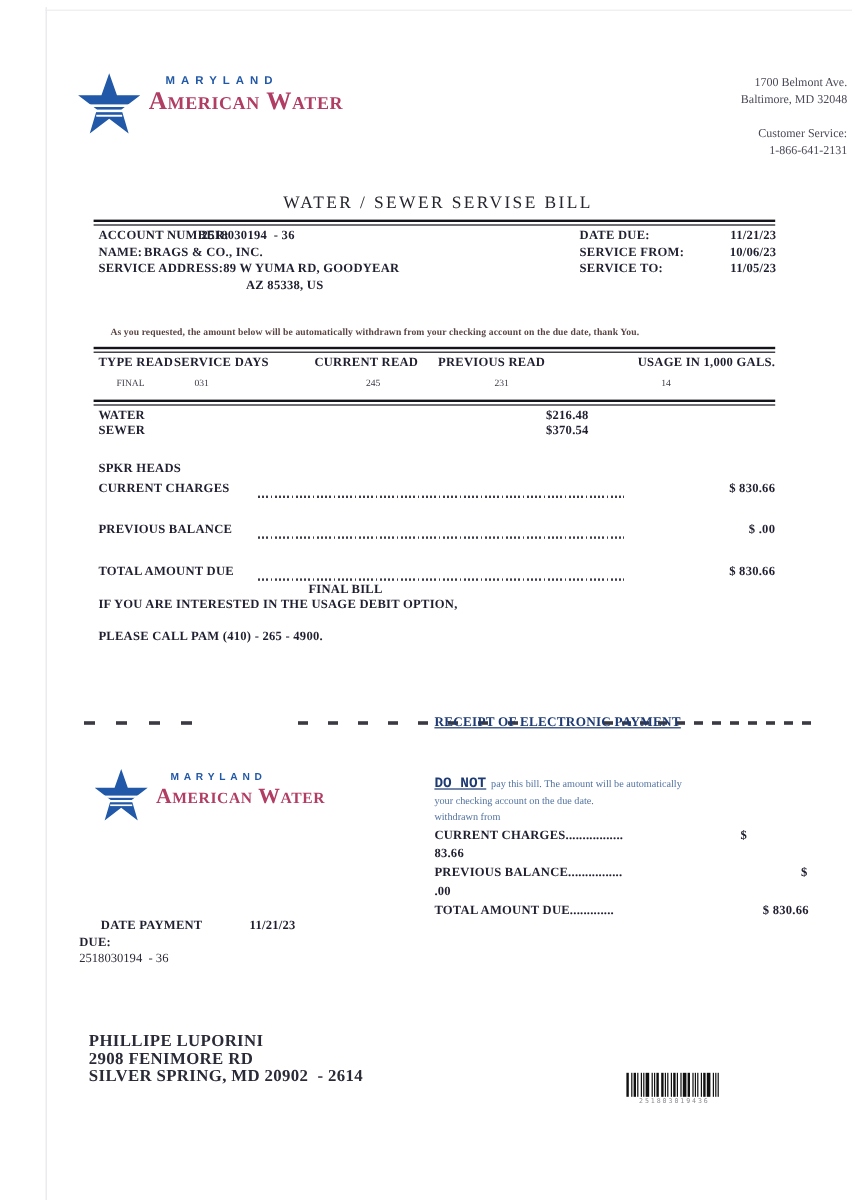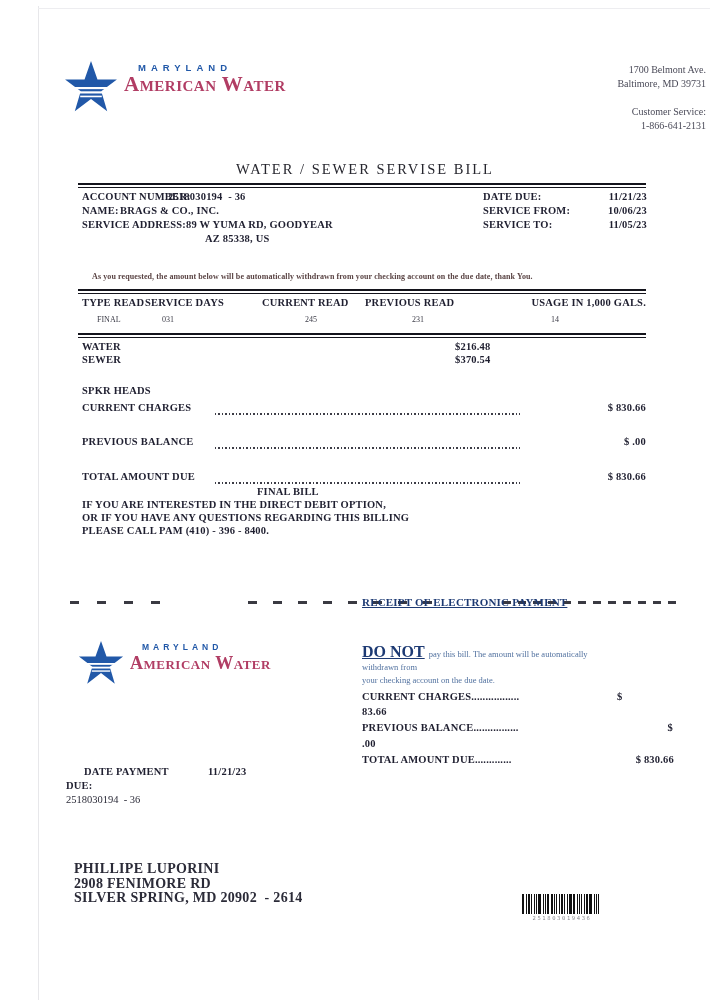--- a/index.html
+++ b/index.html
@@ -39,21 +39,21 @@
   .leader{height:2px;background-image:repeating-linear-gradient(90deg,#3c3c46 0 1.5px,transparent 1.5px 3.5px);}
 
   .dash-seg{height:0;border-top:2.5px dashed #3a3a42;}
   .dash1{border-top:none;background-image:repeating-linear-gradient(90deg,#3a3a42 0 9px,transparent 9px 27px);height:3px;}
   .dash2{border-top:none;background-image:repeating-linear-gradient(90deg,#3a3a42 0 9px,transparent 9px 25px);height:3px;}
   .dash3{border-top:none;background-image:repeating-linear-gradient(90deg,#3a3a42 0 8px,transparent 8px 15px);height:3px;}
 
   .receipt-head{font-weight:bold;font-size:11px;letter-spacing:.2px;color:#1d3a73;
     text-decoration:underline;}
   .receipt-note{font-size:8.5px;color:#51719f;line-height:12.5px;}
-  .do-not{font-weight:bold;font-size:16px;color:#1d3a73;text-decoration:underline;margin-right:4px;}
+  .do-not{font-weight:bold;font-size:12px;color:#1d3a73;text-decoration:underline;margin-right:4px;font-family:Liberation Mono, monospace;}
   .bill-title2{font-weight:bold;font-size:12.5px;letter-spacing:.6px;color:#17171f;}
 
   .mailing{font-size:14px;font-weight:bold;letter-spacing:.3px;line-height:14.5px;color:#2b2b38;}
 
   .barcode-wrap{text-align:center;}
   .bars{display:flex;align-items:stretch;height:20px;}
   .bars div{background:#111;flex:none;}
   .bar-digits{font-family:"DejaVu Sans Mono",monospace;font-size:5.5px;letter-spacing:1.6px;
     color:#8a8a90;margin-top:1px;white-space:nowrap;}
 </style>
@@ -72,21 +72,21 @@
       <rect x="30" y="66" width="40" height="3" fill="#ffffff"></rect>
     </svg>
     <div class="logo-text">
       <div class="logo-state">MARYLAND</div>
       <div class="logo-brand">American Water</div>
     </div>
   </div>
 
   <div class="abs addr" style="left:520px;top:63px;width:186px;">
     <div>1700 Belmont Ave.</div>
-    <div>Baltimore, MD 39731</div>
+    <div>Baltimore, MD 32048</div>
     <div class="gap"></div>
     <div>Customer Service:</div>
     <div>1-866-641-2131</div>
   </div>
 
   <div class="abs doc-title" style="left:80px;top:161px;width:570px;">WATER / SEWER SERVISE BILL</div>
 
   <div class="abs rule" style="left:78px;top:183px;width:568px;"></div>
 
   <span class="abs lbl" style="left:82px;top:191px;">ACCOUNT NUMBER:</span>
@@ -133,23 +133,22 @@
 
   <span class="abs lbl" style="left:82px;top:436px;">PREVIOUS BALANCE</span>
   <div class="abs leader" style="left:215px;top:447px;width:305px;"></div>
   <span class="abs val right pre" style="left:560px;top:436px;width:86px;">$ .00</span>
 
   <span class="abs lbl" style="left:82px;top:471px;">TOTAL AMOUNT DUE</span>
   <div class="abs leader" style="left:215px;top:482px;width:305px;"></div>
   <span class="abs val right pre" style="left:560px;top:471px;width:86px;">$ 830.66</span>
 
   <span class="abs lbl" style="left:241px;top:486px;margin-left:16px;">FINAL BILL</span>
-  <span class="abs lbl" style="left:82px;top:499px;">IF YOU ARE INTERESTED IN THE DIRECT DEBIT OPTION,</span>
-  <span class="abs lbl" style="left:82px;top:512px;">OR IF YOU HAVE ANY QUESTIONS REGARDING THIS BILLING</span>
-  <span class="abs lbl" style="left:82px;top:525px;">PLEASE CALL PAM (410) - 396 - 8400.</span>
+  <span class="abs lbl" style="left:82px;top:499px;">IF YOU ARE INTERESTED IN THE USAGE DEBIT OPTION,</span>
+  <span class="abs lbl" style="left:82px;top:525px;">PLEASE CALL PAM (410) - 265 - 4900.</span>
 
   <div class="abs dash-seg dash1" style="left:70px;top:601px;width:100px;"></div>
   <div class="abs dash-seg dash2" style="left:248px;top:601px;width:196px;"></div>
   <div class="abs dash-seg dash3" style="left:503px;top:601px;width:178px;"></div>
 
   <div class="abs logo logo2" style="left:78px;top:638px;">
     <svg class="star" viewBox="0 0 100 100">
       <polygon points="50,2 62,36 98,36 69,58 80,95 50,72 20,95 31,58 2,36 38,36" fill="#2158a8"></polygon>
       <rect x="12" y="50" width="76" height="4" fill="#ffffff"></rect>
       <rect x="20" y="58" width="60" height="4" fill="#ffffff"></rect>
@@ -163,22 +162,22 @@
 
 
   <span class="abs lbl" style="left:84px;top:766px;">DATE PAYMENT</span>
   <span class="abs val" style="left:208px;top:766px;">11/21/23</span>
   <span class="abs lbl" style="left:66px;top:780px;">DUE:</span>
   <span class="abs pre" style="left:66px;top:794px;font-size:10.5px;color:#2b2b38;">2518030194  - 36</span>
 
   <div class="abs receipt-head" style="left:362px;top:596px;">RECEIPT OF ELECTRONIC PAYMENT</div>
   <div class="abs" style="left:362px;top:643px;width:300px;">
     <span class="do-not">DO NOT</span><span class="receipt-note">pay this bill. The amount will be automatically</span>
+    <div class="receipt-note">your checking account on the due date.</div>
     <div class="receipt-note">withdrawn from</div>
-    <div class="receipt-note">your checking account on the due date.</div>
   </div>
 
   <span class="abs lbl" style="left:362px;top:691px;font-family:Liberation Serif, serif;">CURRENT CHARGES.................</span>
   <span class="abs lbl" style="left:617px;top:691px;">$</span>
   <span class="abs lbl" style="left:362px;top:706px;">83.66</span>
 
   <span class="abs lbl" style="left:362px;top:722px;">PREVIOUS BALANCE................</span>
   <span class="abs lbl right" style="left:587px;top:722px;width:86px;">$</span>
   <span class="abs lbl" style="left:362px;top:738px;">.00</span>
 

